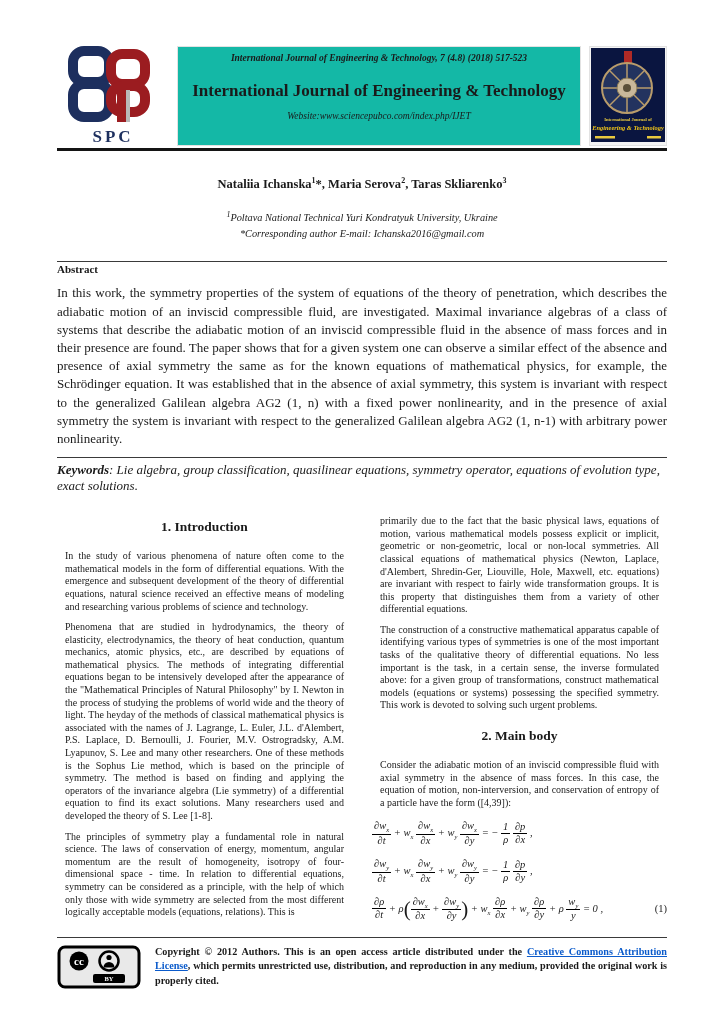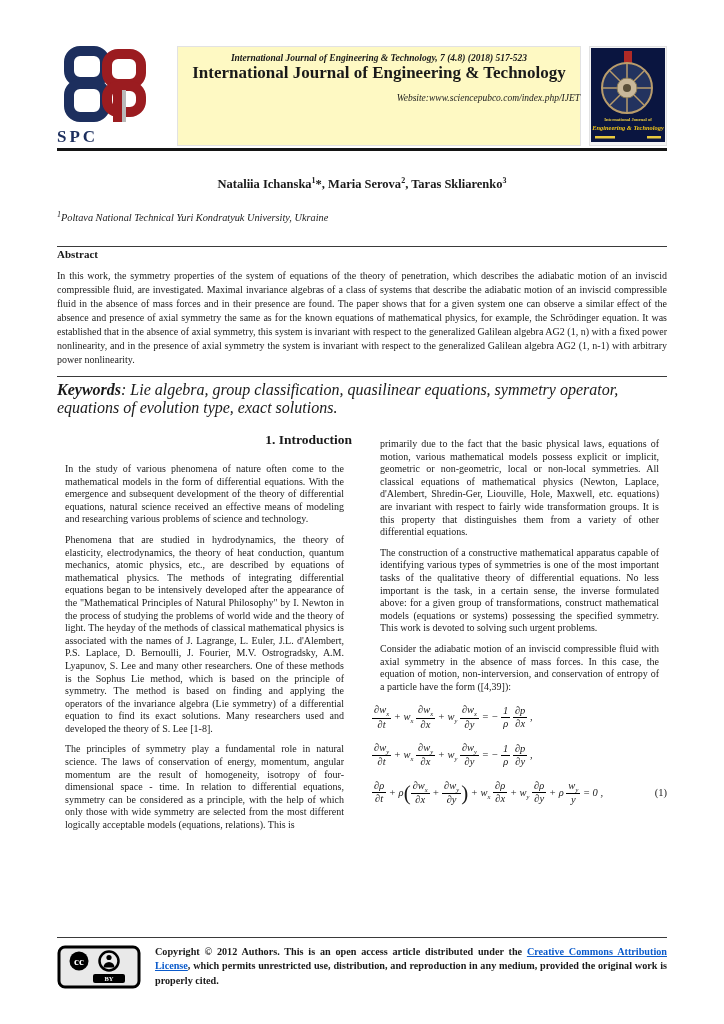--- a/index.html
+++ b/index.html
@@ -6,47 +6,47 @@
   html,body { background:#888; }
   .page {
     width: 724px; height: 1024px; background:#ffffff; position: relative;
     margin: 0 auto; overflow: hidden;
     font-family: "Liberation Serif", "DejaVu Serif", serif; color:#1a1a1a;
   }
   .content { margin: 0 57px; }
 
   
   .header { display:flex; margin-top:46px; height:100px; }
-  .logo-box { width:112px; text-align:left; }
+  .logo-box { width:112px; text-align:center; }
   .logo-text { font-weight:bold; font-size:17px; letter-spacing:3px; color:#1d2f5e; margin-top:1px; }
-  .head-center { flex:1; background:#fef9c3; border:1px solid #e2e2e2; margin:0 8px; text-align:center; padding-top:6px; }
+  .head-center { flex:1; background:#14b8a6; border:1px solid #e2e2e2; margin:0 8px; text-align:center; padding-top:6px; }
   .citation { font-size:9.5px; font-weight:bold; font-style:italic; }
-  .jtitle { font-size:17px; font-weight:bold; margin-top:0; }
-  .website { font-size:9.5px; font-style:italic; margin-top:10px;text-align:right; }
+  .jtitle { font-size:17px; font-weight:bold; margin-top:18px; }
+  .website { font-size:9.5px; font-style:italic; margin-top:10px; }
   .rpaper { font-size:10px; font-weight:bold; font-style:italic; margin-top:10px; }
   .cover-box { width:78px; background:#f4f4f4; border:1px solid #e2e2e2; padding:1px; }
   .thick-rule { height:3px; background:#141414; margin-top:2px; }
 
   
   h1.article-title { font-size:21px; font-weight:bold; text-align:center; margin-top:33px; line-height:1.3; }
   .authors { text-align:center; font-weight:bold; font-size:12.5px; margin-top:25px; }
   .authors sup, .affils sup { font-size:8px; }
-  .affils { font-style:italic; font-size:10.3px; margin-top:17px; line-height:1.5; }
+  .affils { text-align:center; font-style:italic; font-size:10.3px; margin-top:17px; line-height:1.5; }
 
   
   .abstract-sec { margin-top:20px; border-top:1px solid #3a3a3a; padding-top:1px; }
   .abs-head { font-weight:bold; font-size:11px; }
-  .abs-text { font-size:10px; text-align:justify; line-height:1.4; margin-top:9px; }
-  .kw { margin-top:9px; border-top:1px solid #3a3a3a; padding-top:4px; font-style:italic; font-size:16px; }
+  .abs-text { font-size:13px; text-align:justify; line-height:1.4; margin-top:9px; }
+  .kw { margin-top:9px; border-top:1px solid #3a3a3a; padding-top:4px; font-style:italic; font-size:13px; }
   .kw-label { font-weight:bold; }
 
   
   .cols { display:flex; gap:20px; margin-top:13px; }
   .col { flex:1; font-size:10px; line-height:1.26; text-align:justify; }
-  .col h2 { font-size:13.5px; font-weight:bold; margin:1px 0 15px; text-align:right; }
+  .col h2 { font-size:13.5px; font-weight:bold; margin:11px 0 15px; text-align:center; }
   .col h2.mid { margin-top:15px; }
   .col p { margin:8px; }
 
   
   .eq { margin-top:11px; font-style:italic; font-size:10.5px; text-align:left; }
   .eq sub { font-size:6.5px; font-style:italic; }
   .fr { display:inline-block; vertical-align:middle; text-align:center; line-height:1.15; }
   .fr .nu { display:block; border-bottom:1px solid #000; padding:0 2px; }
   .fr .de { display:block; padding:0 2px; }
   .big { font-size:21px; font-weight:400; vertical-align:middle; font-style:normal; }
@@ -107,20 +107,21 @@
       </div>
     </div>
 
     <div class="thick-rule"></div>
 
 
     <div class="authors">Nataliia Ichanska<sup>1</sup>*, Maria Serova<sup>2</sup>, Taras Skliarenko<sup>3</sup></div>
 
     <div class="affils">
       <div><sup>1</sup>Poltava National Technical Yuri Kondratyuk University, Ukraine</div>
+      <div>*Corresponding author E-mail: Ichanska2016@gmail.com</div>
     </div>
 
     <div class="abstract-sec">
       <div class="abs-head">Abstract</div>
       <p class="abs-text">In this work, the symmetry properties of the system of equations of the theory of penetration, which describes the adiabatic motion of an inviscid compressible fluid, are investigated. Maximal invariance algebras of a class of systems that describe the adiabatic motion of an inviscid compressible fluid in the absence of mass forces and in their presence are found. The paper shows that for a given system one can observe a similar effect of the absence and presence of axial symmetry the same as for the known equations of mathematical physics, for example, the Schrödinger equation. It was established that in the absence of axial symmetry, this system is invariant with respect to the generalized Galilean algebra AG2 (1, n) with a fixed power nonlinearity, and in the presence of axial symmetry the system is invariant with respect to the generalized Galilean algebra AG2 (1, n-1) with arbitrary power nonlinearity.</p>
     </div>
 
     <div class="kw">
       <span class="kw-label">Keywords</span><span>: Lie algebra, group classification, quasilinear equations, symmetry operator, equations of evolution type, exact solutions.</span>
     </div>
@@ -130,20 +131,21 @@
       <div class="col">
         <h2>1. Introduction</h2>
         <p>In the study of various phenomena of nature often come to the mathematical models in the form of differential equations. With the emergence and subsequent development of the theory of differential equations, natural science received an effective means of modeling and researching various problems of science and technology.</p>
         <p>Phenomena that are studied in hydrodynamics, the theory of elasticity, electrodynamics, the theory of heat conduction, quantum mechanics, atomic physics, etc., are described by equations of mathematical physics. The methods of integrating differential equations began to be intensively developed after the appearance of the "Mathematical Principles of Natural Philosophy" by I. Newton in the process of studying the problems of world wide and the theory of light. The heyday of the methods of classical mathematical physics is associated with the names of J. Lagrange, L. Euler, J.L. d'Alembert, P.S. Laplace, D. Bernoulli, J. Fourier, M.V. Ostrogradsky, A.M. Lyapunov, S. Lee and many other researchers. One of these methods is the Sophus Lie method, which is based on the principle of symmetry. The method is based on finding and applying the operators of the invariance algebra (Lie symmetry) of a differential equation to find its exact solutions. Many researchers used and developed the theory of S. Lee [1-8].</p>
         <p>The principles of symmetry play a fundamental role in natural science. The laws of conservation of energy, momentum, angular momentum are the result of homogeneity, isotropy of four-dimensional space - time. In relation to differential equations, symmetry can be considered as a principle, with the help of which only those with wide symmetry are selected from the most different logically acceptable models (equations, relations). This is</p>
       </div>
 
       <div class="col">
         <p>primarily due to the fact that the basic physical laws, equations of motion, various mathematical models possess explicit or implicit, geometric or non-geometric, local or non-local symmetries. All classical equations of mathematical physics (Newton, Laplace, d'Alembert, Shredin-Ger, Liouville, Hole, Maxwell, etc. equations) are invariant with respect to fairly wide transformation groups. It is this property that distinguishes them from a variety of other differential equations.</p>
         <p>The construction of a constructive mathematical apparatus capable of identifying various types of symmetries is one of the most important tasks of the qualitative theory of differential equations. No less important is the task, in a certain sense, the inverse formulated above: for a given group of transformations, construct mathematical models (equations or systems) possessing the specified symmetry. This work is devoted to solving such urgent problems.</p>
+        <h2 class="mid">2. Main body</h2>
         <p>Consider the adiabatic motion of an inviscid compressible fluid with axial symmetry in the absence of mass forces. In this case, the equation of motion, non-interversion, and conservation of entropy of a particle have the form ([4,39]):</p>
         <div class="eq"><span class="fr"><span class="nu">∂w<sub>x</sub></span><span class="de">∂t</span></span> + w<sub>x</sub> <span class="fr"><span class="nu">∂w<sub>x</sub></span><span class="de">∂x</span></span> + w<sub>y</sub> <span class="fr"><span class="nu">∂w<sub>x</sub></span><span class="de">∂y</span></span> = − <span class="fr"><span class="nu">1</span><span class="de">ρ</span></span> <span class="fr"><span class="nu">∂p</span><span class="de">∂x</span></span> ,</div>
         <div class="eq"><span class="fr"><span class="nu">∂w<sub>y</sub></span><span class="de">∂t</span></span> + w<sub>x</sub> <span class="fr"><span class="nu">∂w<sub>y</sub></span><span class="de">∂x</span></span> + w<sub>y</sub> <span class="fr"><span class="nu">∂w<sub>y</sub></span><span class="de">∂y</span></span> = − <span class="fr"><span class="nu">1</span><span class="de">ρ</span></span> <span class="fr"><span class="nu">∂p</span><span class="de">∂y</span></span> ,</div>
         <div class="eq-row">
           <div class="eq"><span class="fr"><span class="nu">∂ρ</span><span class="de">∂t</span></span> + ρ<span class="big">(</span><span class="fr"><span class="nu">∂w<sub>x</sub></span><span class="de">∂x</span></span> + <span class="fr"><span class="nu">∂w<sub>y</sub></span><span class="de">∂y</span></span><span class="big">)</span> + w<sub>x</sub> <span class="fr"><span class="nu">∂ρ</span><span class="de">∂x</span></span> + w<sub>y</sub> <span class="fr"><span class="nu">∂ρ</span><span class="de">∂y</span></span> + ρ <span class="fr"><span class="nu">w<sub>y</sub></span><span class="de">y</span></span> = 0 ,</div>
           <span class="eq-no">(1)</span>
         </div>
       </div>
     </div>
   </div>

